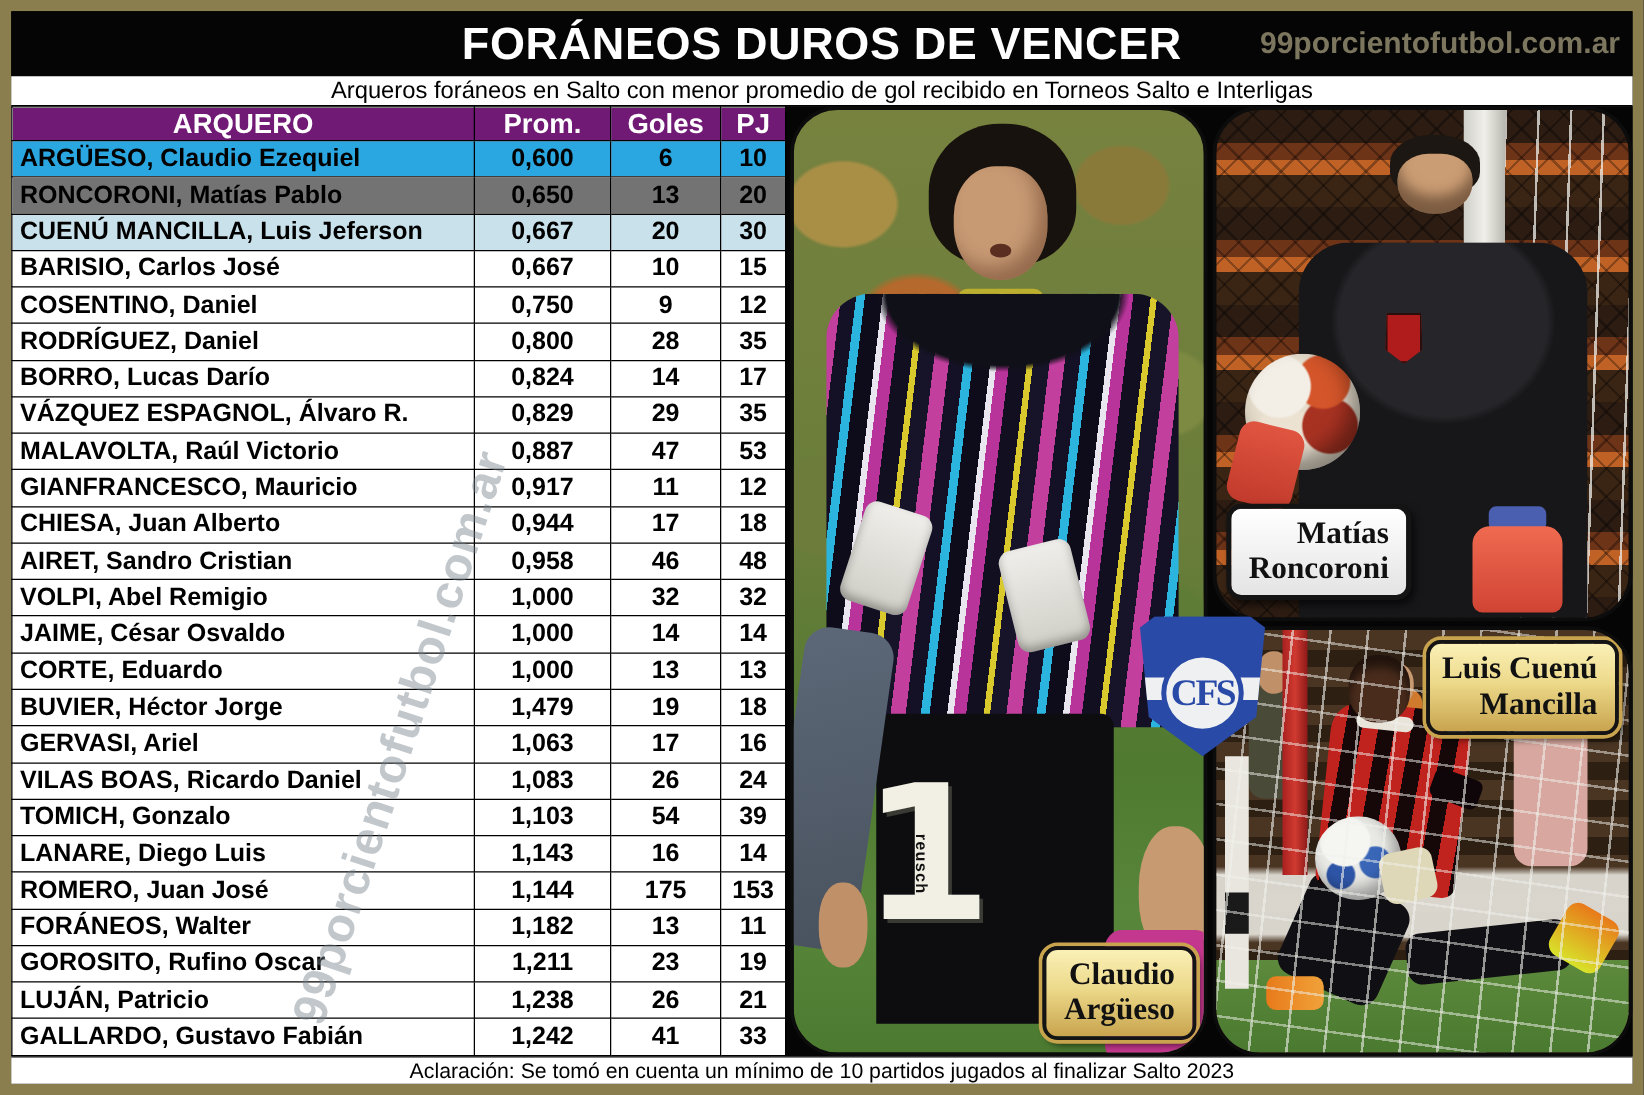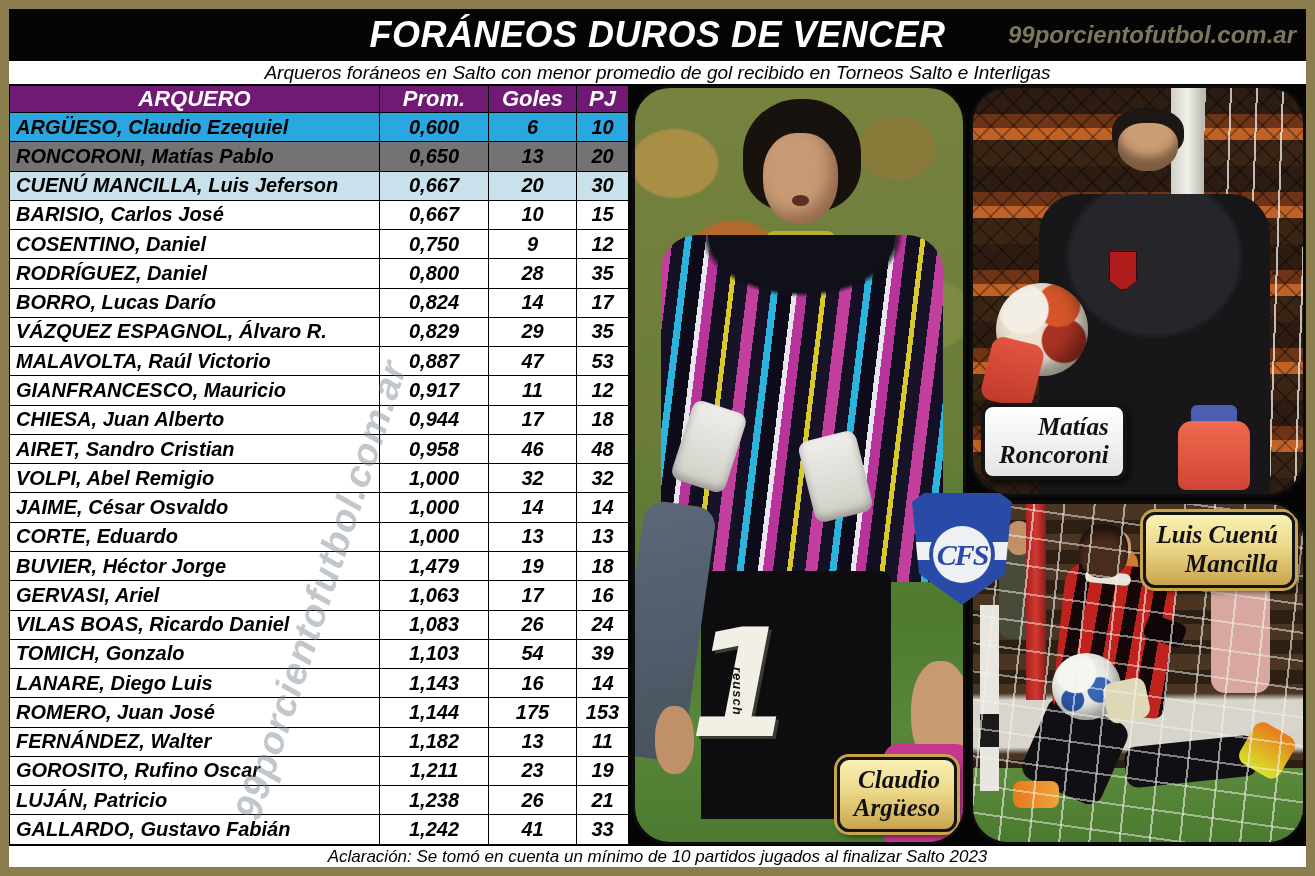--- a/index.html
+++ b/index.html
@@ -1,19 +1,19 @@
 <!DOCTYPE html>
 <html><head>
 <meta charset="utf-8">
 <style>
   html,body{margin:0;padding:0;background:#3a3a3a;}
   *{box-sizing:border-box;}
   .frame{
     position:relative;width:1315px;height:876px;background:#8a7d4e;
-    font-family:"Liberation Sans", sans-serif; overflow:hidden;font-style:italic;
+    font-family:"Liberation Sans", sans-serif; overflow:hidden;
   }
   .inner{position:absolute;left:9px;top:9px;width:1297px;height:858px;background:#050505;}
 
   
   .titlebar{position:absolute;left:0;top:0;width:1297px;height:52px;background:#050505;}
   .main-title{
     position:absolute;left:0;top:0;width:100%;height:100%;
     display:flex;align-items:center;justify-content:center;
     color:#fff;font-size:36px;font-weight:bold;letter-spacing:.5px;
   }
@@ -341,21 +341,21 @@
                 <td>16</td>
                 <td>14</td>
               </tr>
               <tr>
                 <td class="name">ROMERO, Juan José</td>
                 <td>1,144</td>
                 <td>175</td>
                 <td>153</td>
               </tr>
               <tr>
-                <td class="name">FERNÁNDEZ, Walter</td>
+                <td class="name">FORÁNEOS, Walter</td>
                 <td>1,182</td>
                 <td>13</td>
                 <td>11</td>
               </tr>
               <tr>
                 <td class="name">GOROSITO, Rufino Oscar</td>
                 <td>1,211</td>
                 <td>23</td>
                 <td>19</td>
               </tr>

